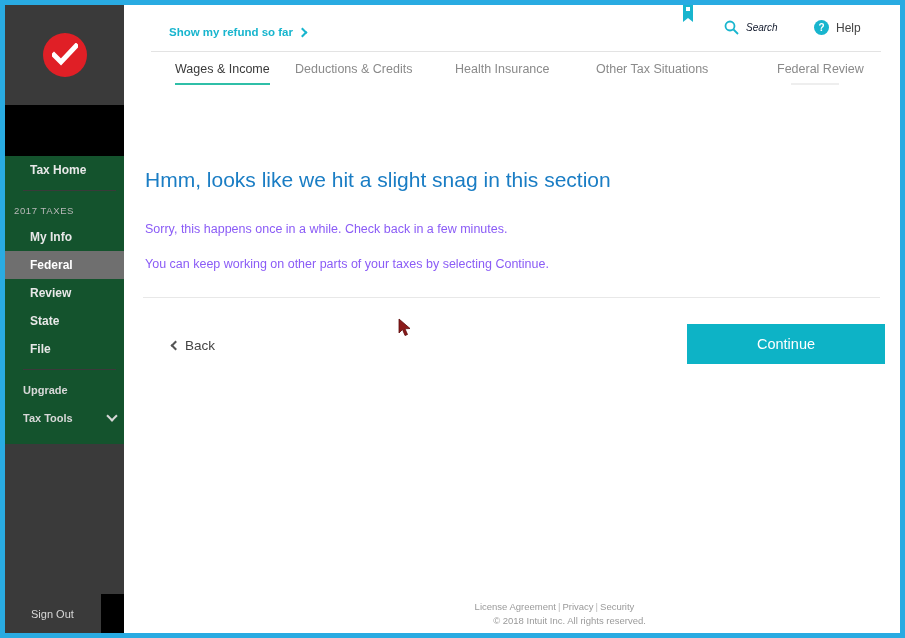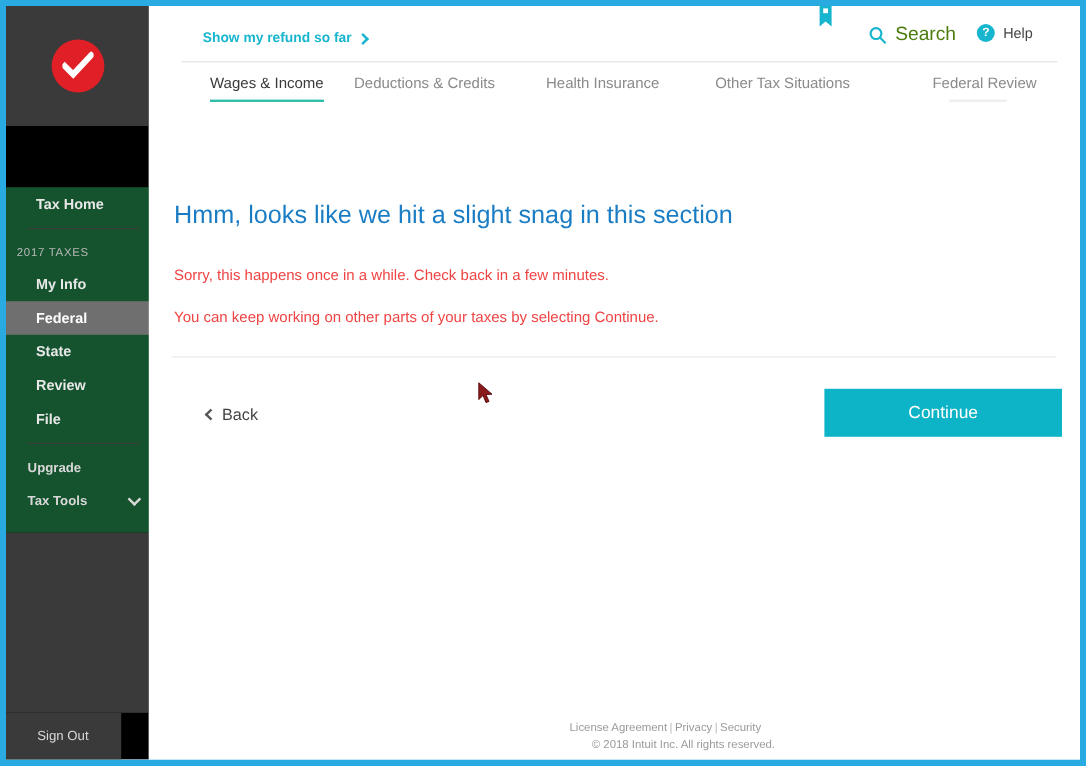--- a/index.html
+++ b/index.html
@@ -118,21 +118,21 @@
     border-top:2px solid #18B5CE; transform:rotate(45deg);
   }
   #bookmark-icon {
     position:absolute; left:556px; top:0px; width:16px; height:22px;
     cursor:pointer;
   }
   #search-btn {
     position:absolute; left:600px; top:15px;
     display:flex; align-items:center; gap:7px; cursor:pointer;
   }
-  #search-btn .lbl { font-size:16px; color:#4d7c0f; }
+  #search-btn .lbl { font-size:10px; color:#0f172a;font-style:italic; }
   #help-btn {
     position:absolute; left:690px; top:15px;
     display:flex; align-items:center; gap:7px; cursor:pointer;
   }
   #help-btn .lbl { font-size:12px; color:#444; }
   .qmark {
     width:15px; height:15px; border-radius:50%; background:#18B5CE;
     color:#fff; font-size:10px; font-weight:bold;
     display:flex; align-items:center; justify-content:center;
   }
@@ -158,21 +158,21 @@
   .tab .underline.hidden { background:transparent; }
   .tab .underline.faint { background:#eeeeee; width:48px; margin-left:14px; }
 
   
   #content { position:absolute; left:0; top:95px; width:776px; }
   #page-title {
     position:absolute; left:21px; top:68px;
     font-size:21px; color:#1A7DC4; font-weight:normal; white-space:nowrap;
   }
   .body-line {
-    position:absolute; left:21px; font-size:12.5px; color:#ef4444;
+    position:absolute; left:21px; font-size:12.5px; color:#8b5cf6;
   }
   #body-1 { top:122px; }
   #body-2 { top:157px; }
 
   #content-divider {
     position:absolute; left:19px; top:197px; width:737px; height:1px;
     background:#e8e8e8;
   }
 
   #back-btn {
@@ -232,24 +232,24 @@
       <div class="nav-item section-label">
         <span>2017 TAXES</span>
       </div>
       <div class="nav-item">
         <span>My Info</span>
       </div>
       <div class="nav-item active">
         <span>Federal</span>
       </div>
       <div class="nav-item">
+        <span>Review</span>
+      </div>
+      <div class="nav-item">
         <span>State</span>
-      </div>
-      <div class="nav-item">
-        <span>Review</span>
       </div>
       <div class="nav-item">
         <span>File</span>
       </div>
       <div class="nav-sep"></div>
       <div class="nav-item small">
         <span>Upgrade</span>
       </div>
       <div class="nav-item small tools">
         <span>Tax Tools</span>

